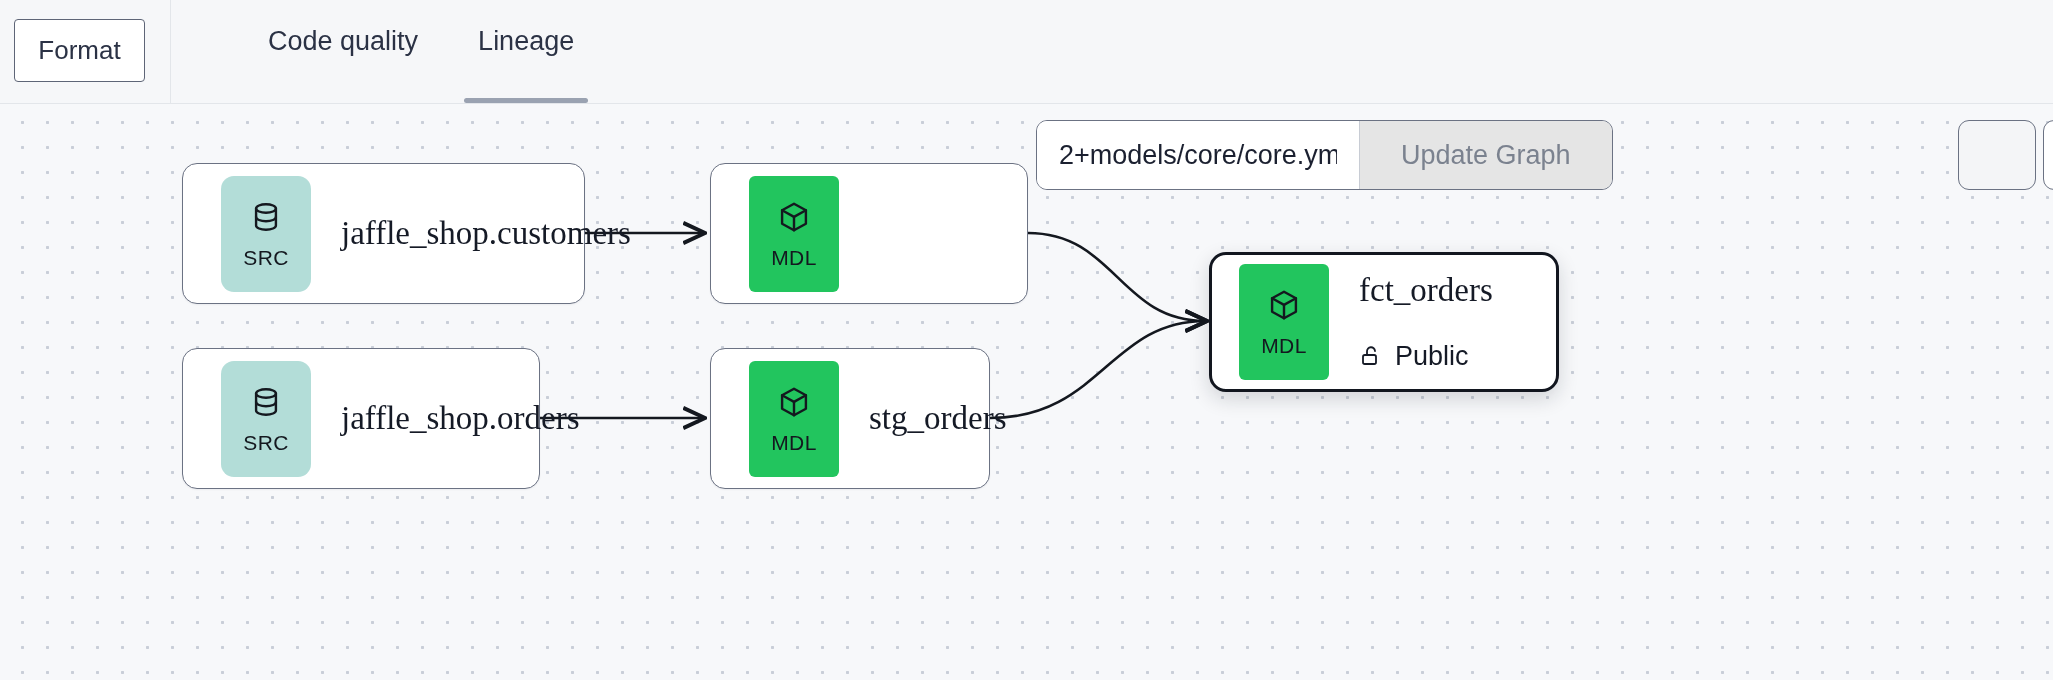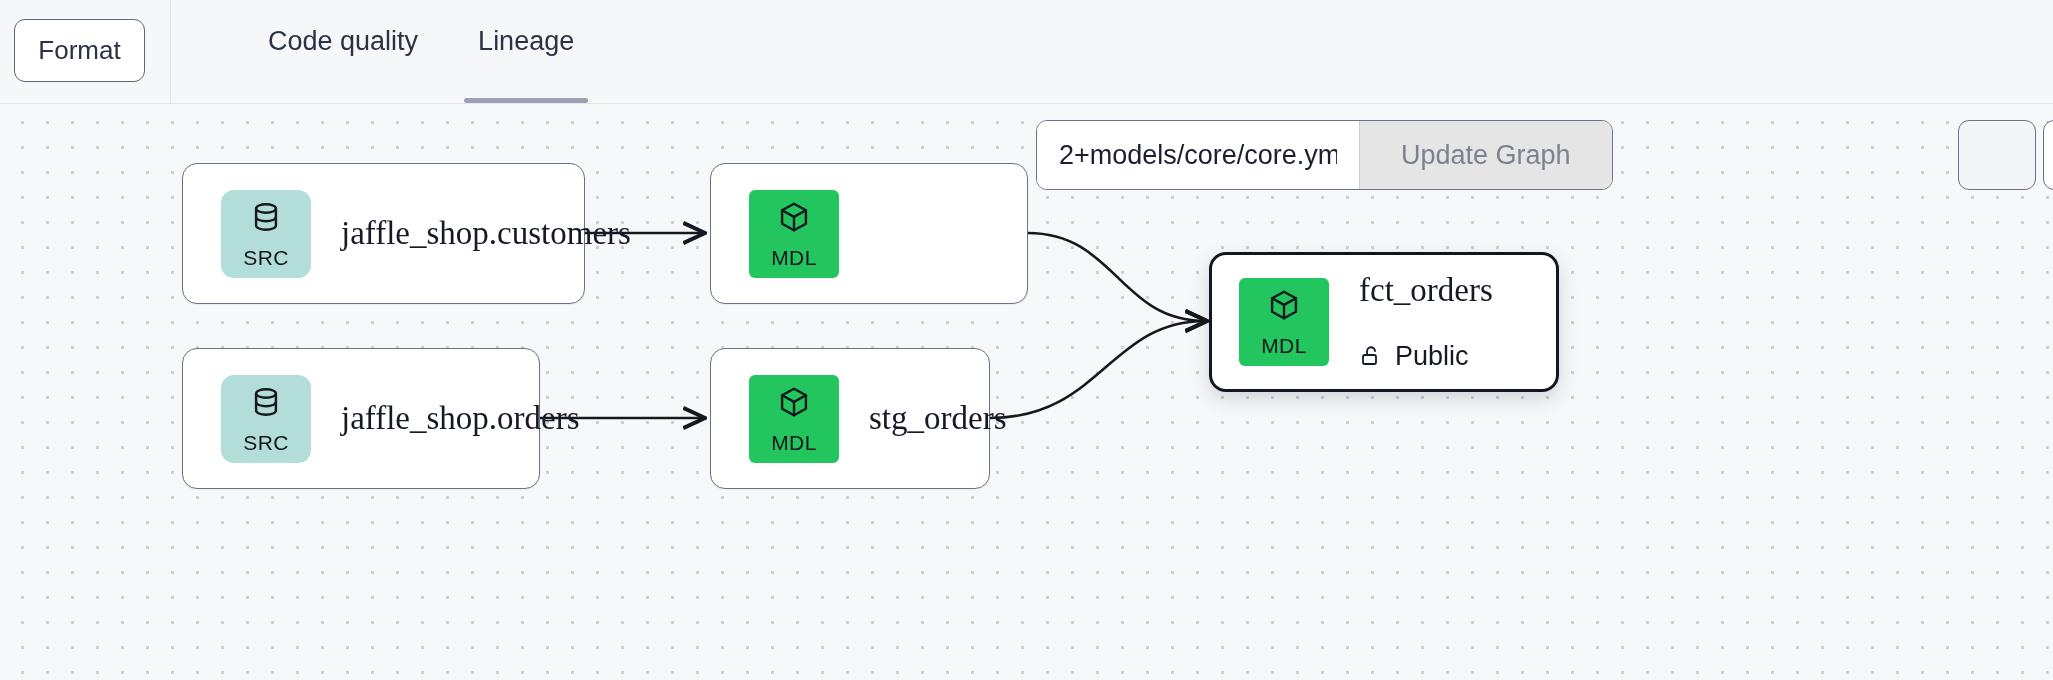--- a/index.html
+++ b/index.html
@@ -22,21 +22,21 @@
     width: 171px; height: 103px;
     border-right: 1px solid #e3e6ea;
     display: flex; align-items: flex-start; justify-content: flex-start;
     padding: 19px 0 0 14px;
     background: #f6f7f9;
   }
   .format-btn {
     width: 131px; height: 63px;
     background: #ffffff;
     border: 1.6px solid #5e6577;
-    border-radius: 11px;
+    border-radius: 4px;
     color: #2b3245;
     font-size: 26px;
     display: flex; align-items: center; justify-content: center;
     cursor: pointer;
     font-family: "Liberation Sans", sans-serif;
   }
   .tabs {
     display: flex; align-items: flex-start; height: 103px;
     padding-left: 67px;
   }
@@ -81,21 +81,21 @@
     display: flex; align-items: center;
     padding-left: 38px;
     box-shadow: 0 1px 2px rgba(20,25,40,0.05);
   }
   .node.selected {
     border: 3.4px solid #12161f;
     border-radius: 17px;
     box-shadow: 0 7px 20px rgba(20,25,40,0.16);
   }
   .badge {
-    width: 90px; height: 88px;
+    width: 90px; height: 116px;
     border-radius: 13px;
     display: flex; flex-direction: column;
     align-items: center; justify-content: center;
     flex: none;
     gap: 10px;
   }
   .badge.src { background: #b3ddd8; }
   .badge.mdl { background: #22c55e; border-radius: 6px; }
   .badge svg { display: block; }
   .badge-label {

